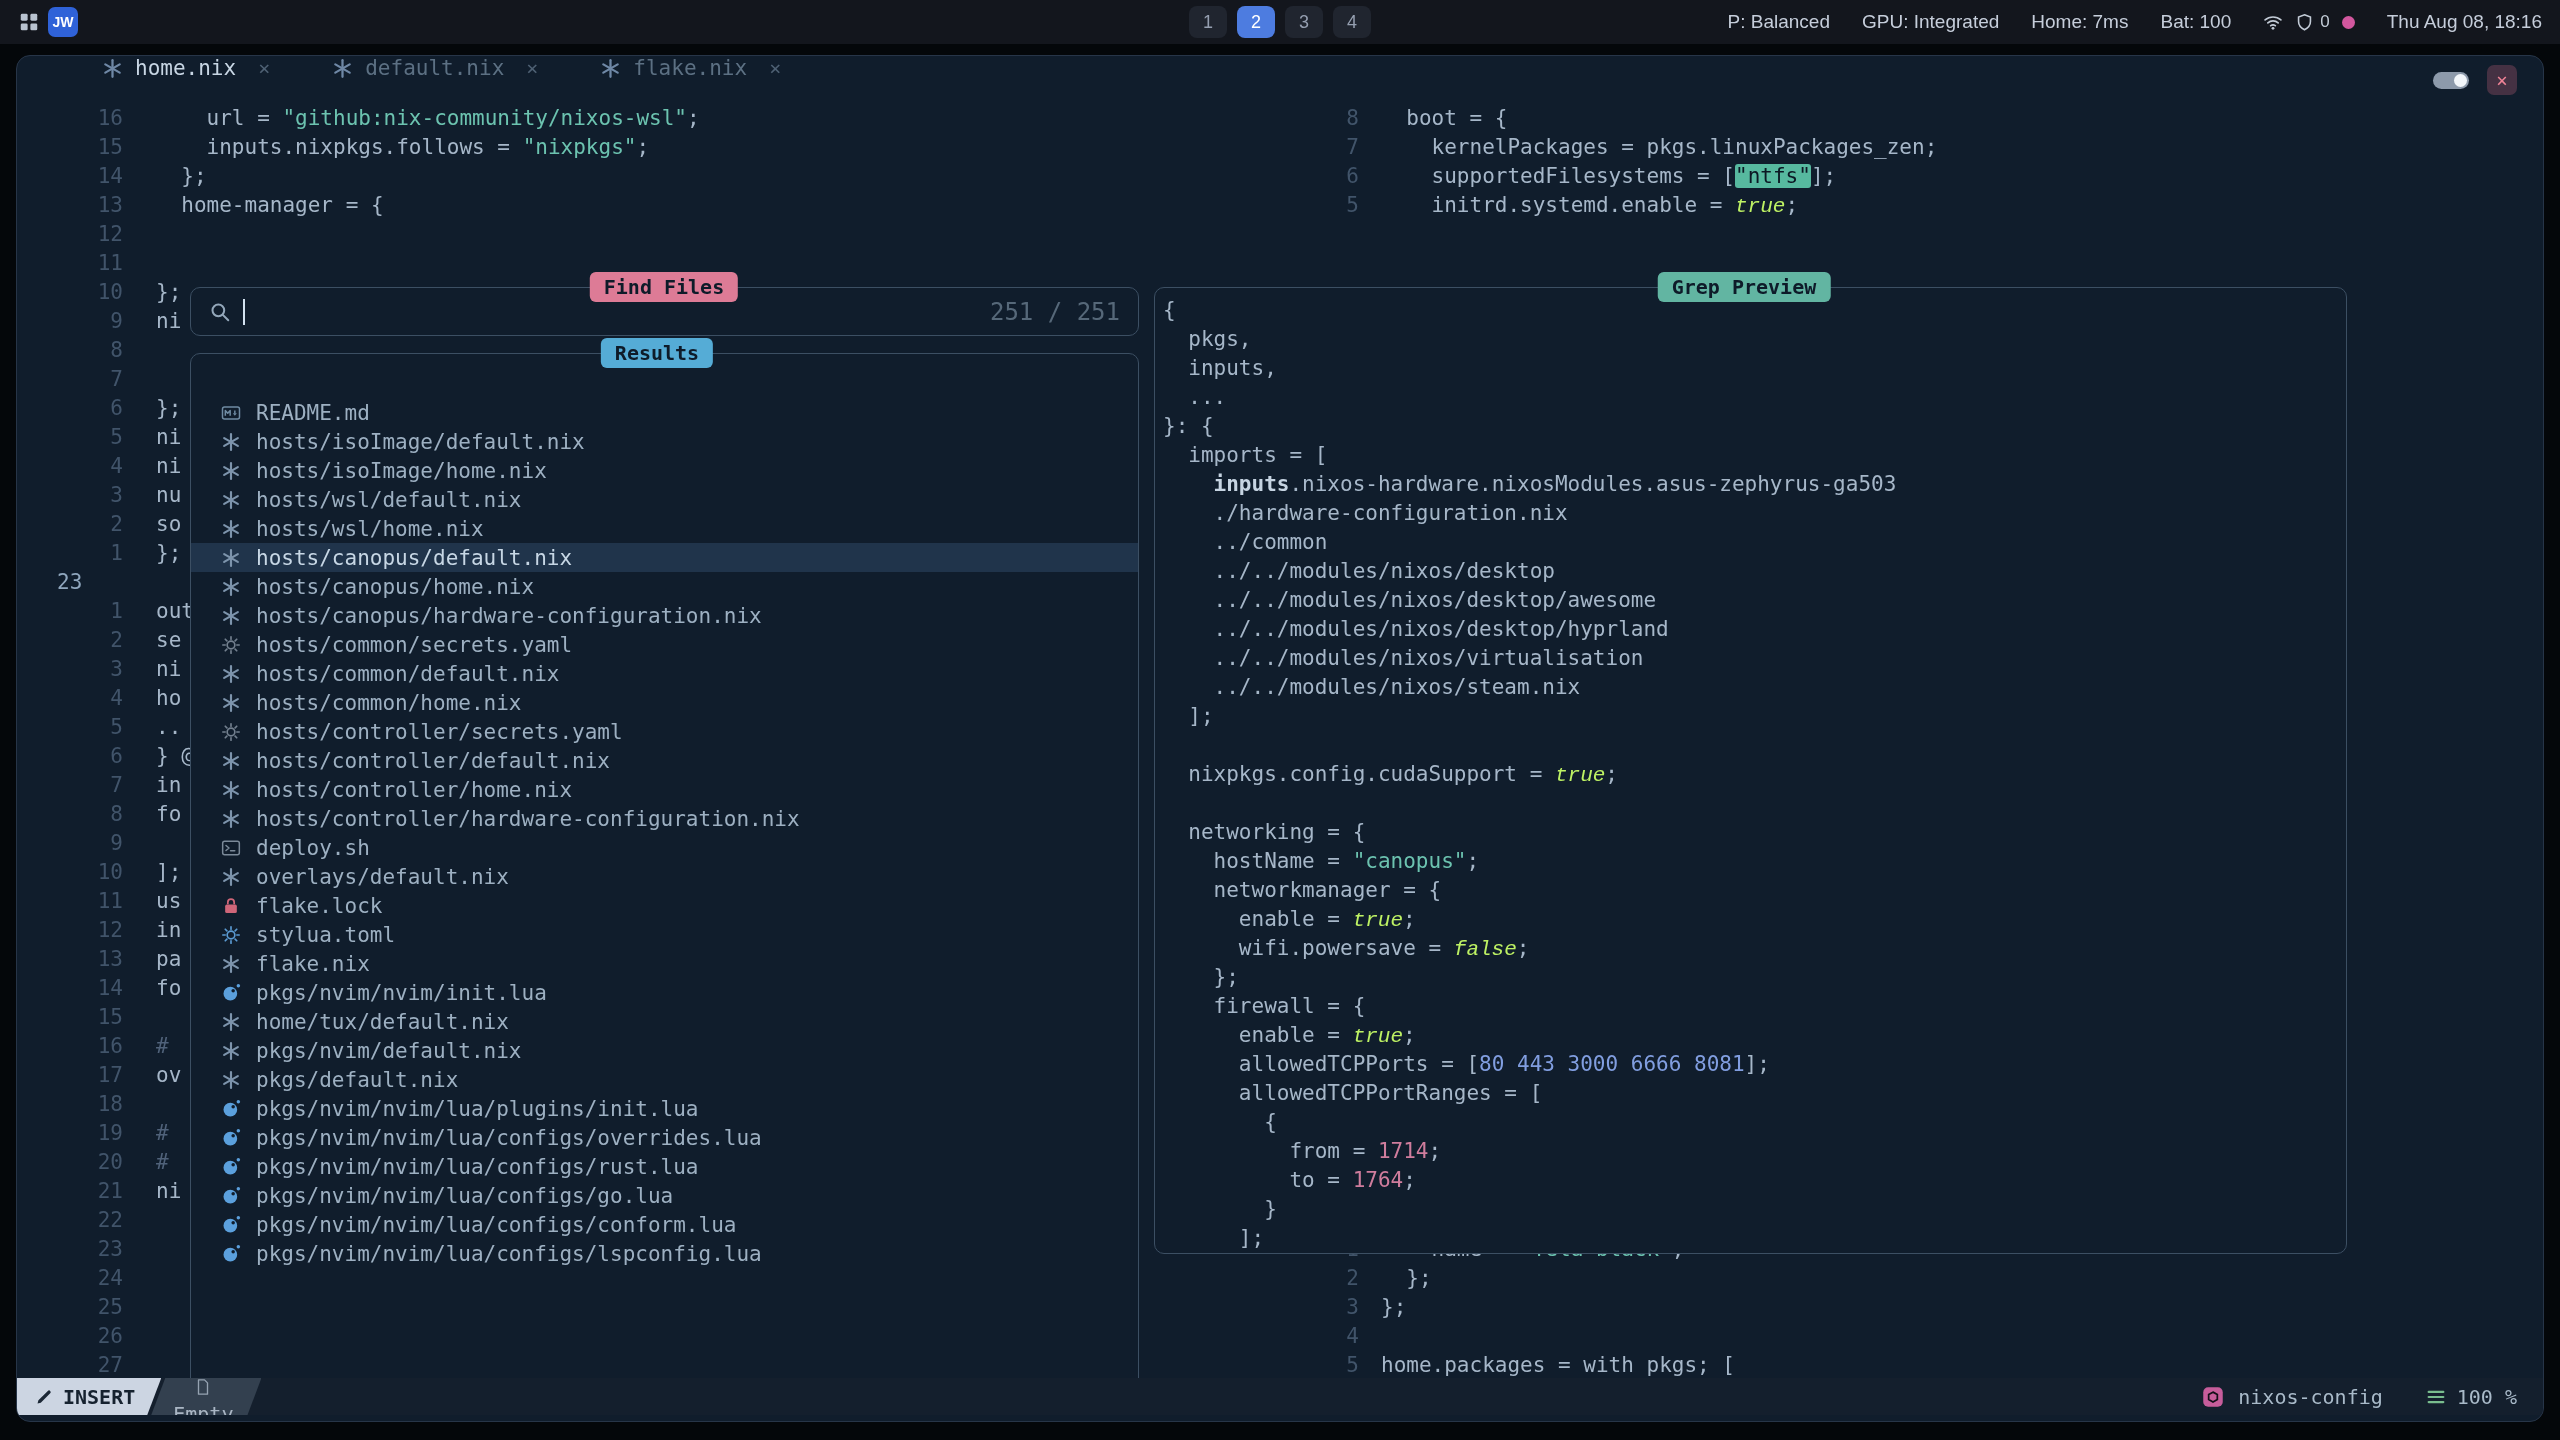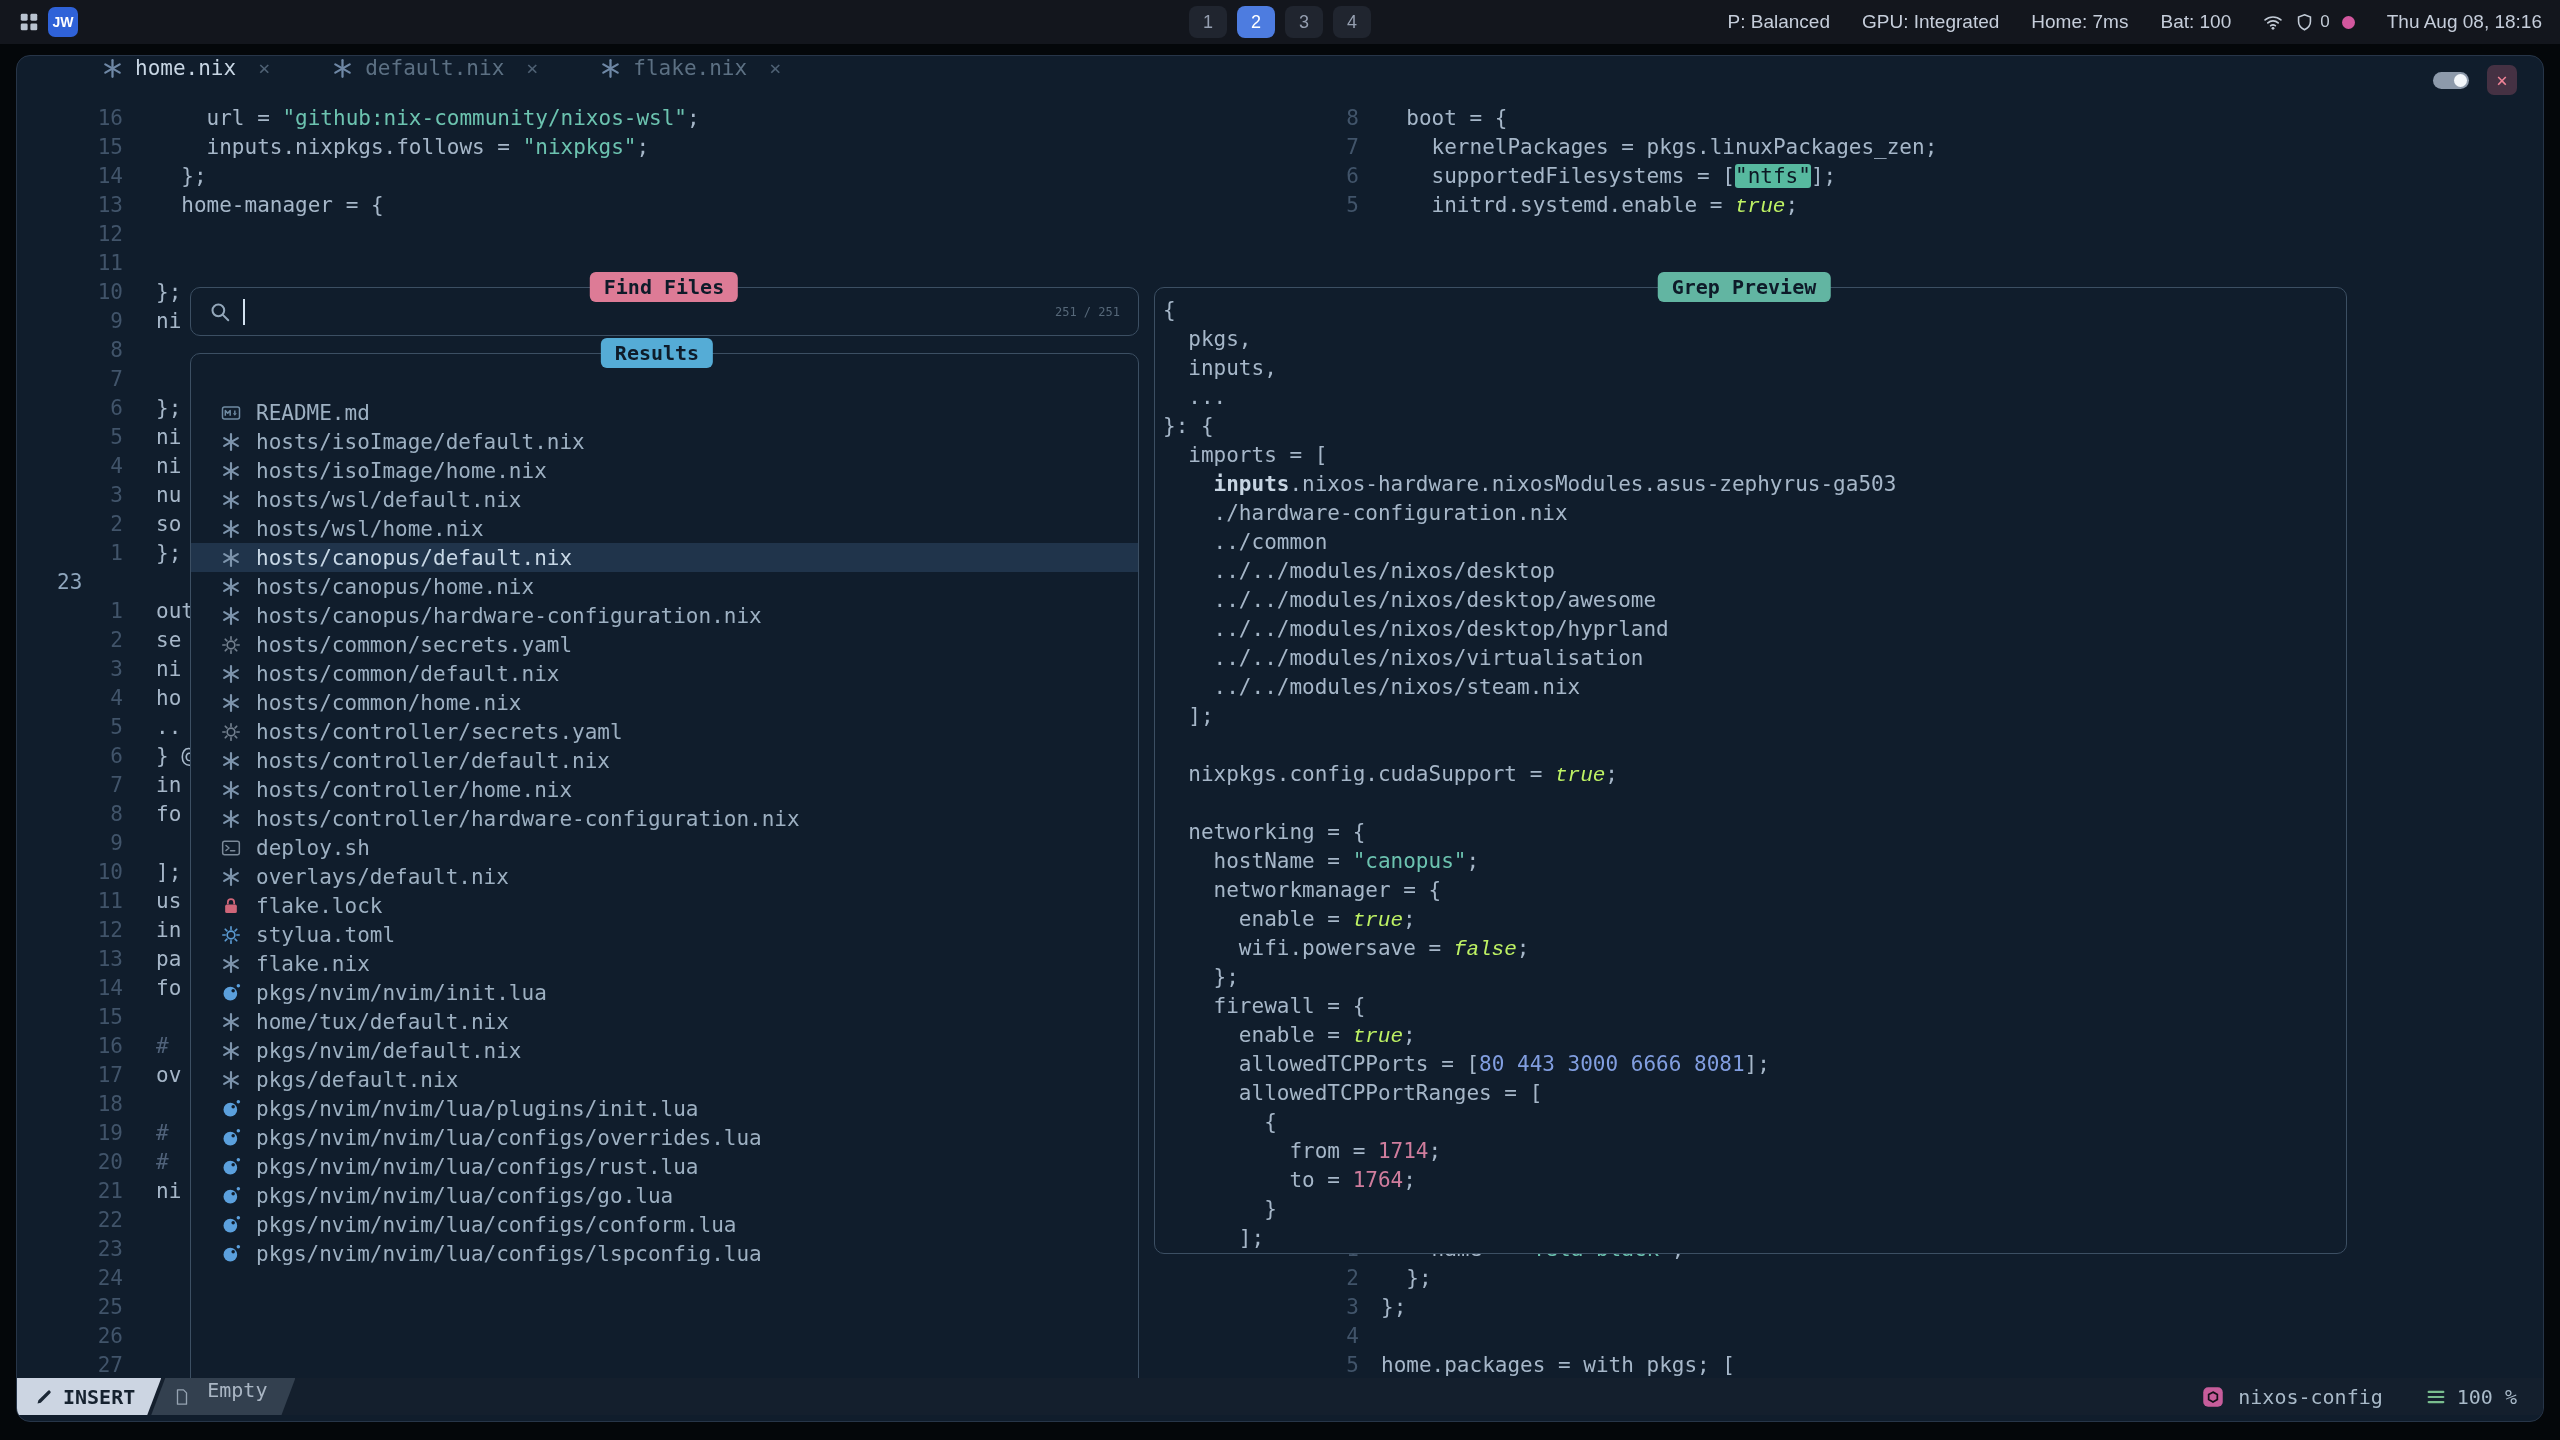--- a/index.html
+++ b/index.html
@@ -73,21 +73,21 @@
   .tk-numb { color:#819ee0; }
   .tk-nump { color:#d07d9d; }
   .tk-bold { color:#c6d4e2; font-weight:bold; }
   .tk-cmt  { color:#50627a; }
   .tk-hl   { background:#57b99f; color:#0c1824; border-radius:3px; }
 
   
   .popup { position:absolute; background:#101d2c; border:1px solid #3c4f63; border-radius:10px; z-index:5; }
   .find-box { left:173px; top:183px; width:949px; height:49px; display:flex; align-items:center; padding:0 18px; }
   .find-caret { width:2px; height:26px; background:#d3e2f0; margin-left:12px; }
-  .find-counter { margin-left:auto; color:#566879; font-size:12px; }
+  .find-counter { margin-left:auto; color:#566879; font-size:24px; }
   .results-box { left:173px; top:249px; width:949px; height:1111px; padding-top:44px; overflow:hidden; }
   .rrow { height:29px; display:flex; align-items:center; padding-left:28px; font-size:21px; color:#9db0c2; }
   .rrow .ricon { width:24px; height:24px; flex:none; display:flex; align-items:center; justify-content:center; margin-right:13px; }
   .rrow.sel { background:#20344b; color:#c7d7e5; }
   .grep-box { left:1137px; top:183px; width:1193px; height:967px; padding:8px 0 0 8px; overflow:hidden; }
   .grow { height:29px; line-height:29px; font-size:21px; white-space:pre; }
 
   .badge {
     position:absolute; height:30px; line-height:30px; padding:0 14px; border-radius:6px;
     font-size:20px; font-weight:bold; color:#0e1b29; z-index:6; transform:translateX(-50%);
@@ -101,22 +101,23 @@
     position:absolute; left:0; right:0; top:1322px; height:37px; background:#141f2d;
     display:flex; align-items:center; font-size:20px; z-index:10;
   }
   .sl-mode {
     background:#ccd5e2; color:#16222f; font-weight:bold; height:100%;
     display:flex; align-items:center; gap:9px; padding:0 26px 0 18px;
     clip-path:polygon(0 0, 100% 0, calc(100% - 14px) 100%, 0 100%);
   }
   .sl-file {
     background:#33404f; color:#aab6c4; height:100%; margin-left:-10px;
-    display:flex; gap:16px; padding:0 28px 0 22px;
+    display:flex; gap:6px; padding:0 28px 0 22px;
     clip-path:polygon(14px 0, 100% 0, calc(100% - 14px) 100%, 0 100%);
+    flex-direction:column;
   }
   .sl-right { margin-left:auto; display:flex; align-items:center; padding-right:26px; color:#a9bac9; }
   .proj-icon { display:inline-flex; margin-right:12px; }
   .sl-lines { display:inline-flex; margin-left:42px; margin-right:10px; }
   .sl-pos { color:#a9bac9; }
 </style>
 </head>
 <body>
 
 <header class="topbar">

